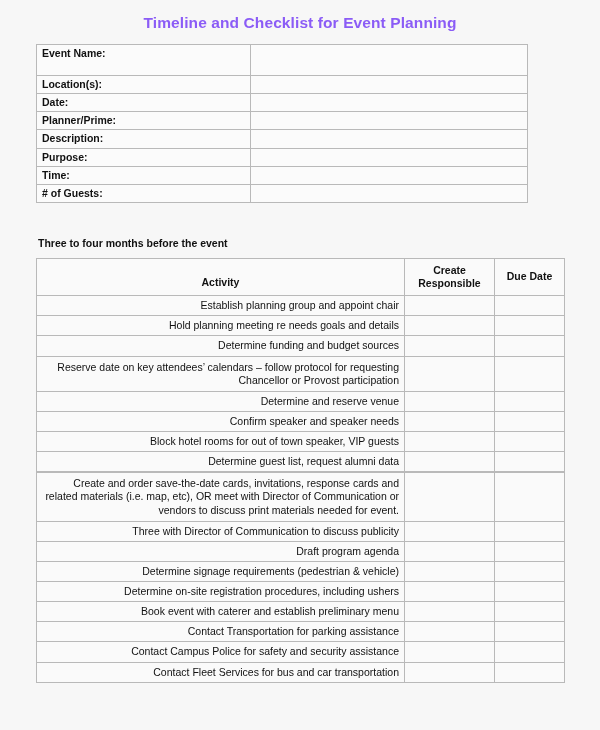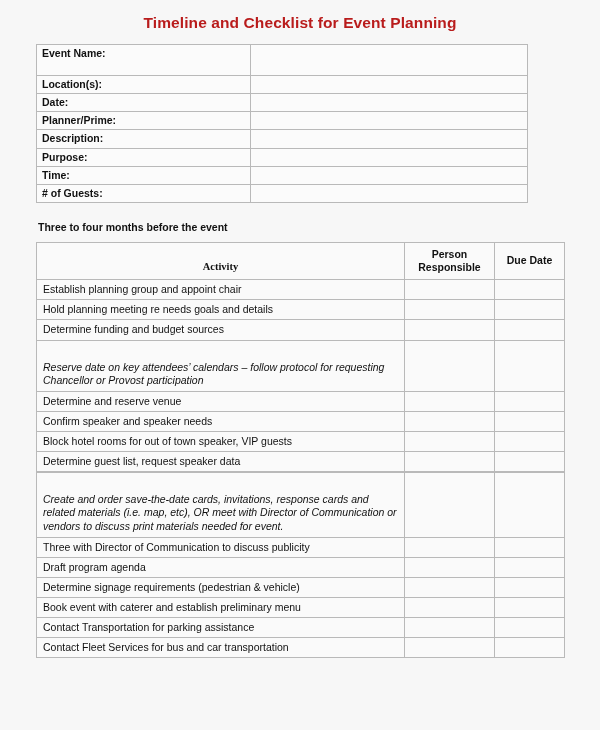--- a/index.html
+++ b/index.html
@@ -19,21 +19,21 @@
     width: 600px;
     height: 730px;
     background: #f7f7f7;
     padding: 0;
     box-sizing: border-box;
   }
   .doc-title {
     text-align: center;
     font-size: 15.5px;
     font-weight: bold;
-    color: #b91c1c;
+    color: #8b5cf6;
     padding: 14px 30px 12px 30px;
     letter-spacing: 0.1px;
   }
 
   
   table {
     border-collapse: collapse;
     table-layout: fixed;
   }
   td, th {
@@ -64,21 +64,21 @@
     width: 268px;
   }
   .info-table tr.tall td {
     height: 26px;
   }
 
   
   .section-heading {
     font-size: 10.5px;
     font-weight: bold;
-    margin: 18px 0 9px 38px;
+    margin: 34px 0 9px 38px;
     color: #111;
   }
 
   
   .checklist {
     width: 528px;
     margin: 0 0 0 36px;
   }
   .checklist col.c-activity { width: 368px; }
   .checklist col.c-person   { width: 90px; }
@@ -88,32 +88,31 @@
     text-align: center;
     font-weight: bold;
     font-size: 10.5px;
     padding: 5px 4px;
     background: #fafafa;
     vertical-align: middle;
   }
   .checklist th.activity-h {
     padding-top: 16px;
     padding-bottom: 5px;
-    font-family: Liberation Serif, serif;
   }
   .checklist td.activity {
     padding: 3px 5px 3px 6px;
+    text-align: right;
   }
   .checklist td.blank {
     height: 15px;
   }
   .checklist tr.multi td.activity {
-    padding-top: 20px;
+    padding-top: 4px;
     padding-bottom: 4px;
-    font-style: italic;
   }
 </style>
 </head>
 <body>
 
 <div class="page">
 
   <div class="doc-title">Timeline and Checklist for Event Planning</div>
 
   <table class="info-table">
@@ -158,21 +157,21 @@
       <table class="checklist">
         <colgroup>
           <col class="c-activity">
           <col class="c-person">
           <col class="c-due">
         </colgroup>
         <thead>
           <tr>
             <th class="activity-h">Activity</th>
             <th>
-              <div>Person</div>
+              <div>Create</div>
               <div>Responsible</div>
             </th>
             <th>Due Date</th>
           </tr>
         </thead>
         <tbody>
           <tr>
             <td class="activity">Establish planning group and appoint chair</td>
             <td class="blank"></td>
             <td class="blank"></td>
@@ -201,21 +200,21 @@
             <td class="activity">Confirm speaker and speaker needs</td>
             <td class="blank"></td>
             <td class="blank"></td>
           </tr>
           <tr>
             <td class="activity">Block hotel rooms for out of town speaker, VIP guests</td>
             <td class="blank"></td>
             <td class="blank"></td>
           </tr>
           <tr>
-            <td class="activity">Determine guest list, request speaker data</td>
+            <td class="activity">Determine guest list, request alumni data</td>
             <td class="blank"></td>
             <td class="blank"></td>
           </tr>
         </tbody>
       </table>
       <table class="checklist">
         <colgroup>
           <col class="c-activity">
           <col class="c-person">
           <col class="c-due">
@@ -235,26 +234,36 @@
             <td class="activity">Draft program agenda</td>
             <td class="blank"></td>
             <td class="blank"></td>
           </tr>
           <tr>
             <td class="activity">Determine signage requirements (pedestrian &amp; vehicle)</td>
             <td class="blank"></td>
             <td class="blank"></td>
           </tr>
           <tr>
+            <td class="activity">Determine on-site registration procedures, including ushers</td>
+            <td class="blank"></td>
+            <td class="blank"></td>
+          </tr>
+          <tr>
             <td class="activity">Book event with caterer and establish preliminary menu</td>
             <td class="blank"></td>
             <td class="blank"></td>
           </tr>
           <tr>
             <td class="activity">Contact Transportation for parking assistance</td>
+            <td class="blank"></td>
+            <td class="blank"></td>
+          </tr>
+          <tr>
+            <td class="activity">Contact Campus Police for safety and security assistance</td>
             <td class="blank"></td>
             <td class="blank"></td>
           </tr>
           <tr>
             <td class="activity">Contact Fleet Services for bus and car transportation</td>
             <td class="blank"></td>
             <td class="blank"></td>
           </tr>
         </tbody>
       </table>

